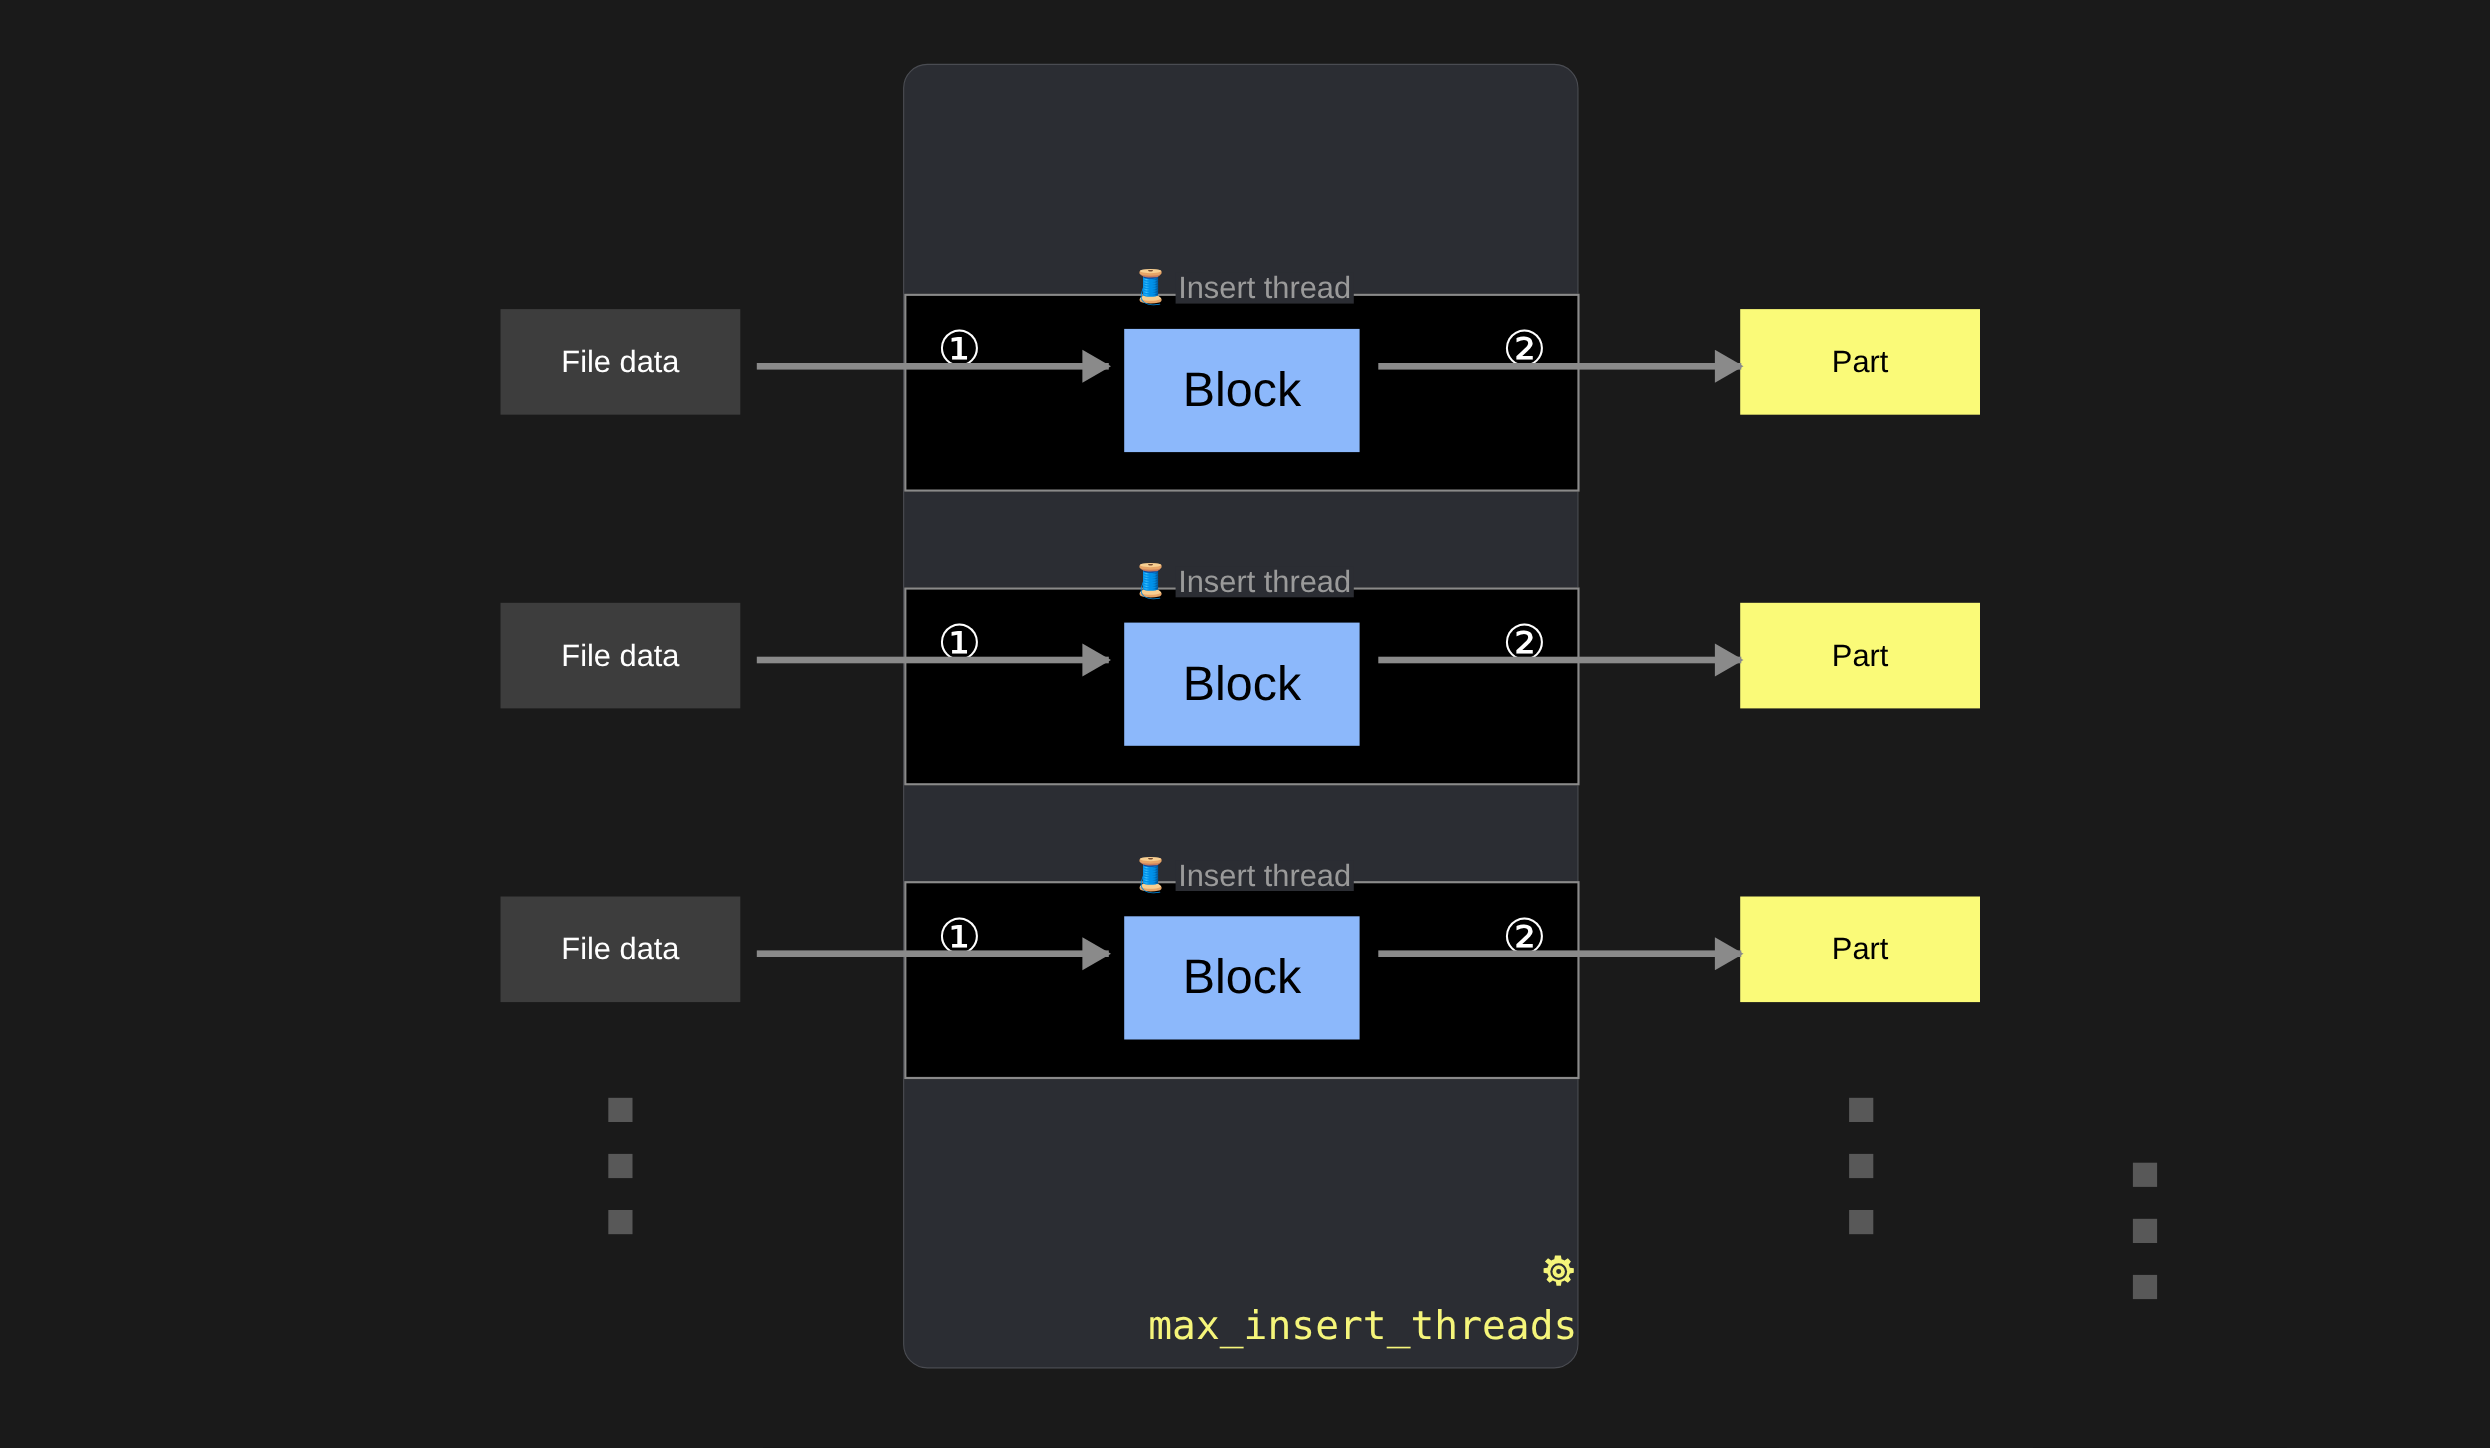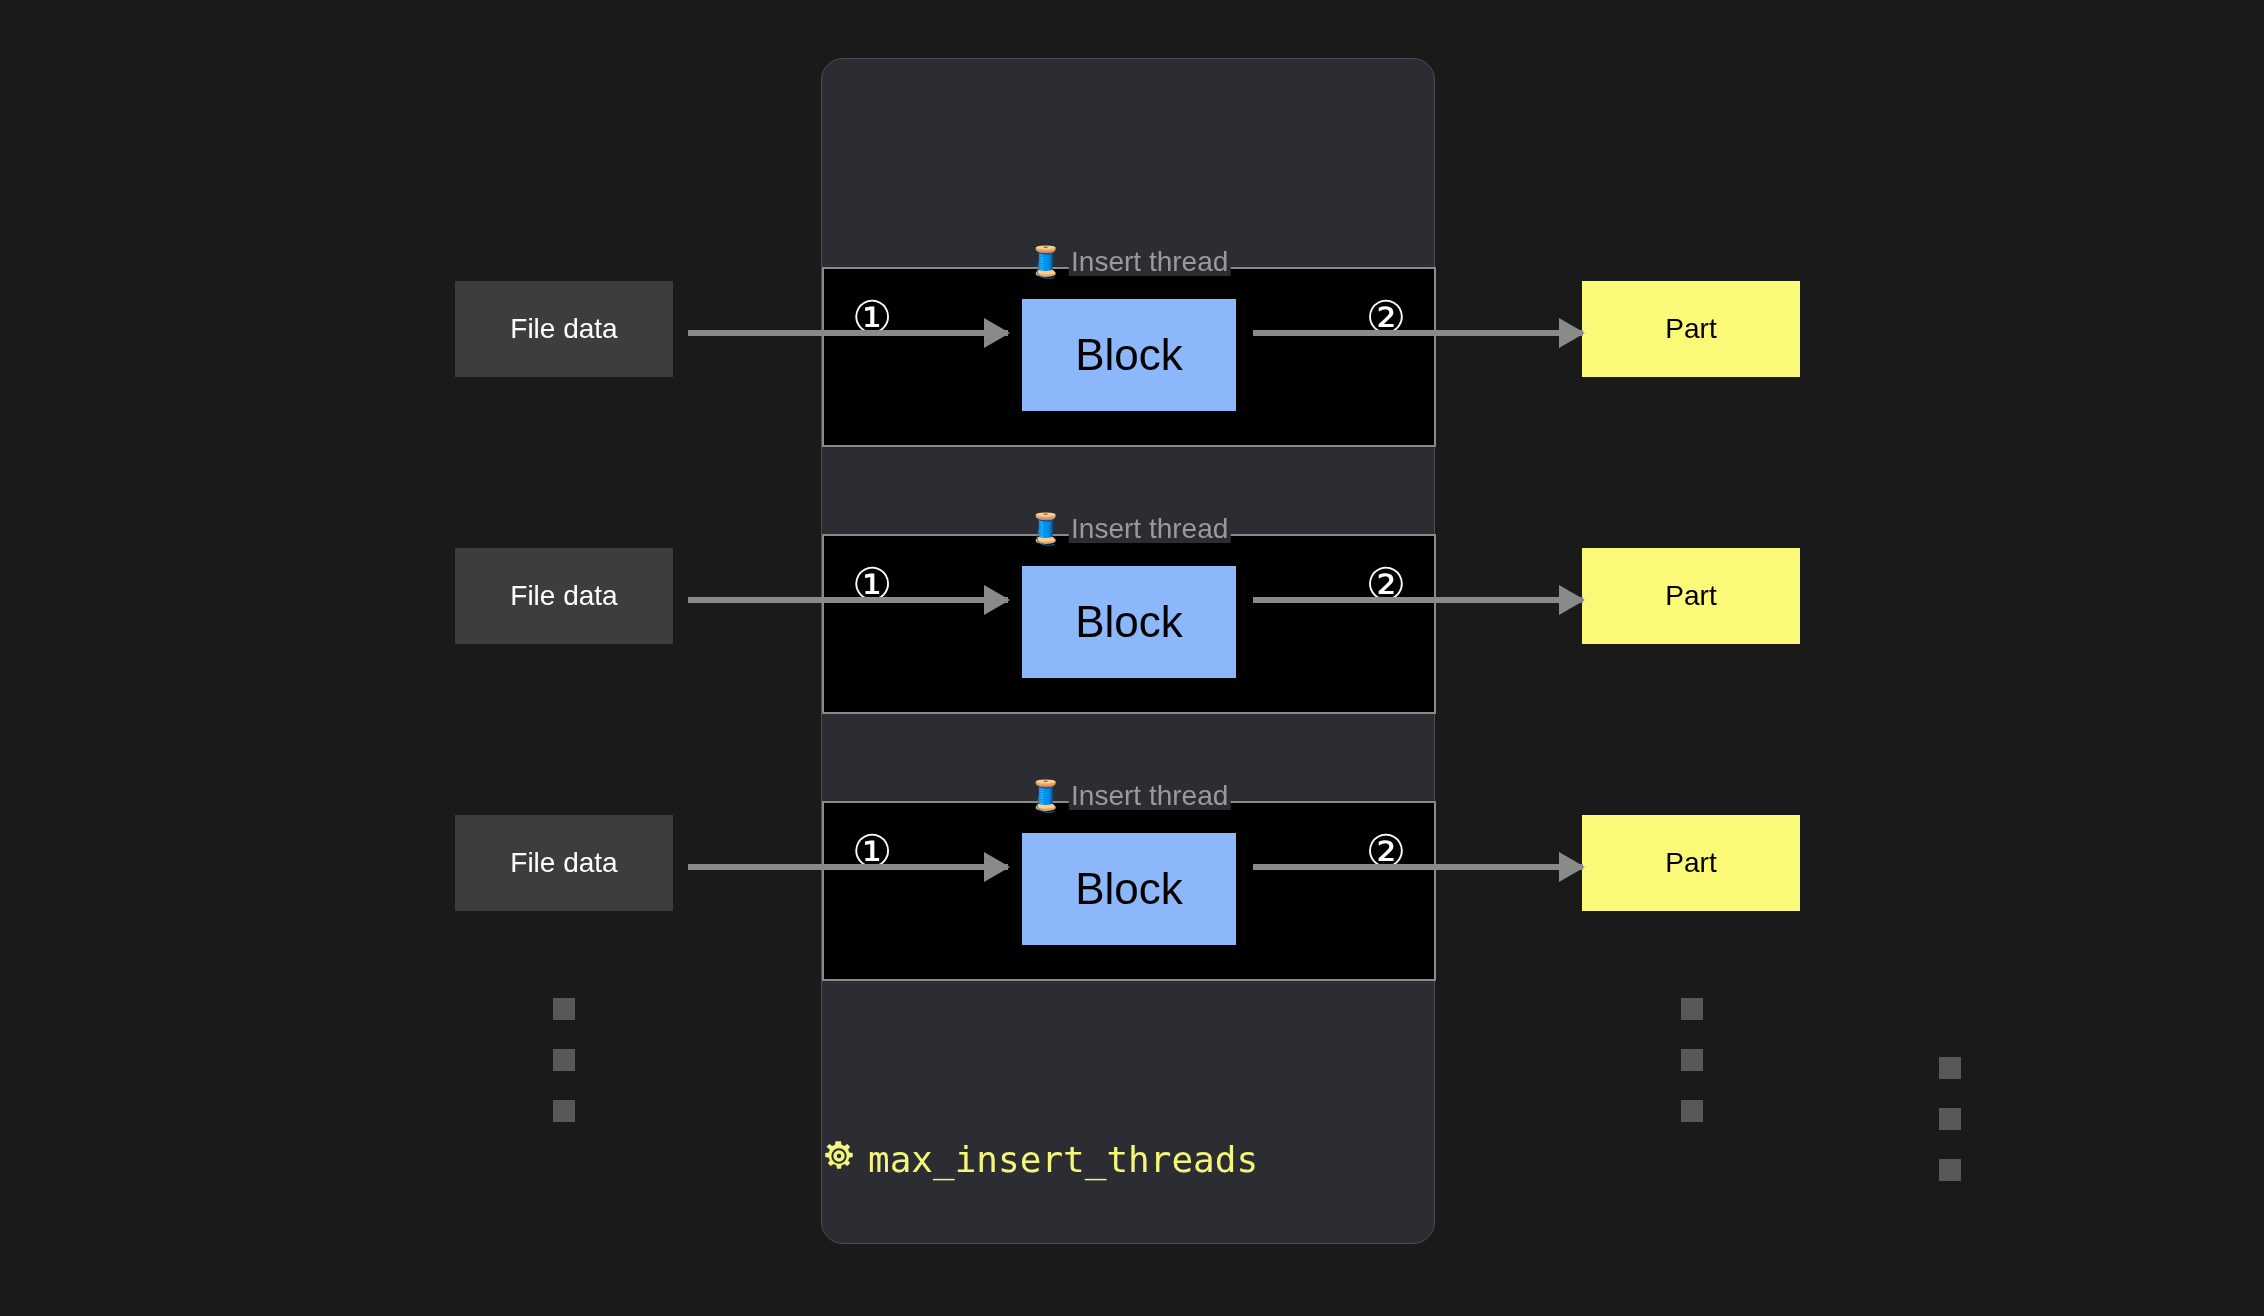--- a/index.html
+++ b/index.html
@@ -121,21 +121,21 @@
   .dots { position: absolute; display: flex; flex-direction: column; gap: 29px; }
   .dots span { display: block; width: 22px; height: 22px; background: #585858; }
   .dots.col-file   { left: 553px;  top: 998px; }
   .dots.col-server { left: 1117px; top: 998px; }
   .dots.col-part   { left: 1681px; top: 998px; }
 
   
   .setting {
     position: absolute;
     left: 0; top: 1080px; width: 100%;
-    display: flex; flex-direction: row; align-items: flex-start; gap: 12px;
+    display: flex; flex-direction: column; align-items: flex-end; gap: 12px;
   }
   .setting .gear { width: 34px; height: 34px; display: block; }
   .setting .name {
     color: #f5f57a;
     font-family: "DejaVu Sans Mono", "Liberation Mono", monospace;
     font-size: 36px;
     letter-spacing: 0px;
   }
 </style>
 </head>

